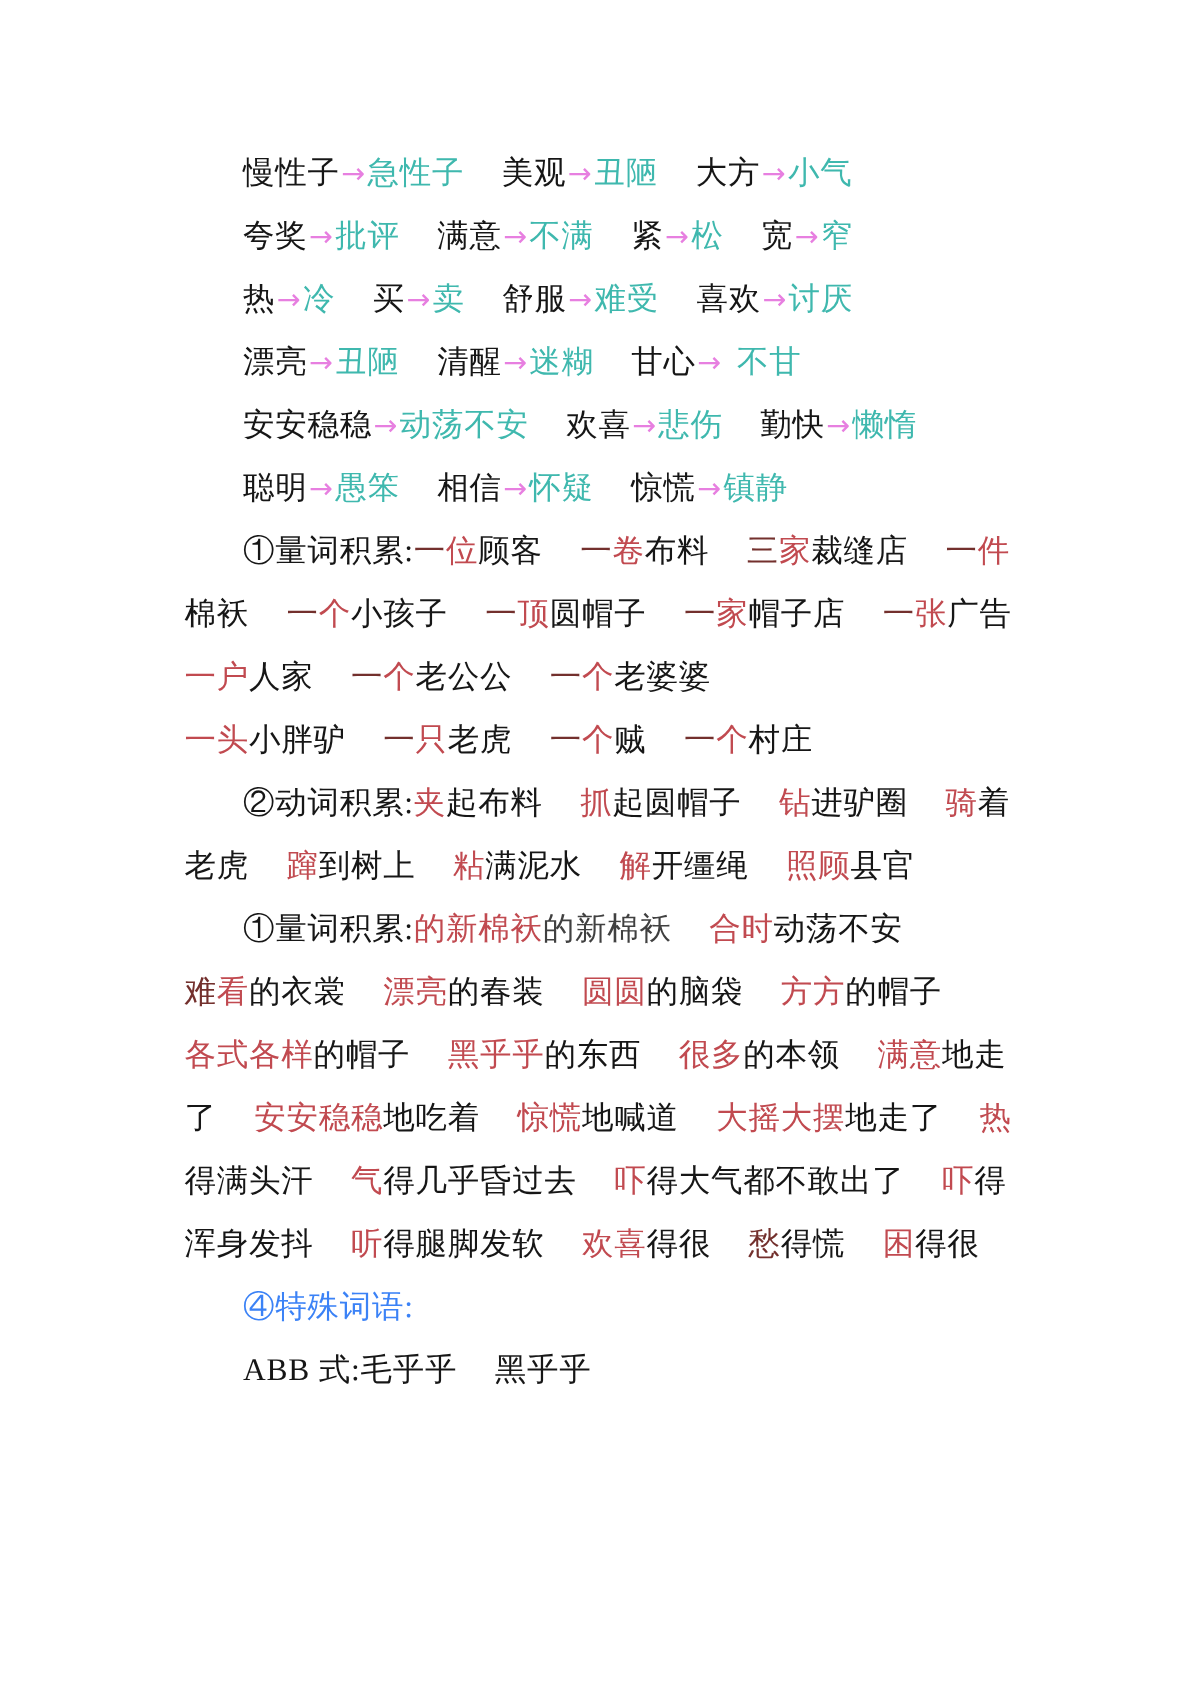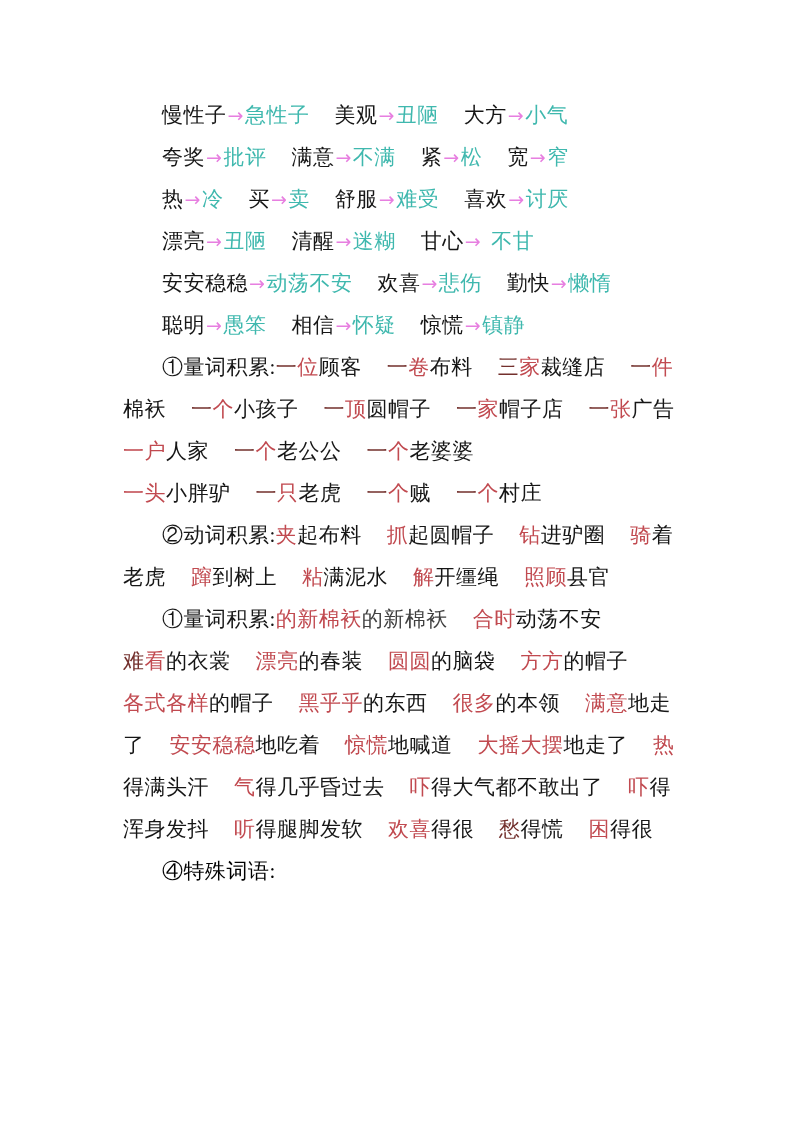--- a/index.html
+++ b/index.html
@@ -62,15 +62,16 @@
       <div class="line"><span class="seg" style="color: rgb(193, 74, 80);">一户</span><span class="seg" style="color: rgb(22, 22, 22);">人家</span><span class="gap"></span><span class="seg" style="color: rgb(115, 48, 45);">一</span><span class="seg" style="color: rgb(193, 74, 80);">个</span><span class="seg" style="color: rgb(22, 22, 22);">老公公</span><span class="gap"></span><span class="seg" style="color: rgb(115, 48, 45);">一</span><span class="seg" style="color: rgb(193, 74, 80);">个</span><span class="seg" style="color: rgb(22, 22, 22);">老婆婆</span></div>
       <div class="line"><span class="seg" style="color: rgb(193, 74, 80);">一头</span><span class="seg" style="color: rgb(22, 22, 22);">小胖驴</span><span class="gap"></span><span class="seg" style="color: rgb(115, 48, 45);">一</span><span class="seg" style="color: rgb(193, 74, 80);">只</span><span class="seg" style="color: rgb(22, 22, 22);">老虎</span><span class="gap"></span><span class="seg" style="color: rgb(115, 48, 45);">一</span><span class="seg" style="color: rgb(193, 74, 80);">个</span><span class="seg" style="color: rgb(22, 22, 22);">贼</span><span class="gap"></span><span class="seg" style="color: rgb(115, 48, 45);">一</span><span class="seg" style="color: rgb(193, 74, 80);">个</span><span class="seg" style="color: rgb(22, 22, 22);">村庄</span></div>
       <div class="line indent"><span class="seg" style="color: rgb(22, 22, 22);">②动词积累:</span><span class="seg" style="color: rgb(193, 74, 80);">夹</span><span class="seg" style="color: rgb(22, 22, 22);">起布料</span><span class="gap"></span><span class="seg" style="color: rgb(193, 74, 80);">抓</span><span class="seg" style="color: rgb(22, 22, 22);">起圆帽子</span><span class="gap"></span><span class="seg" style="color: rgb(193, 74, 80);">钻</span><span class="seg" style="color: rgb(22, 22, 22);">进驴圈</span><span class="gap"></span><span class="seg" style="color: rgb(193, 74, 80);">骑</span><span class="seg" style="color: rgb(22, 22, 22);">着</span></div>
       <div class="line"><span class="seg" style="color: rgb(22, 22, 22);">老虎</span><span class="gap"></span><span class="seg" style="color: rgb(193, 74, 80);">蹿</span><span class="seg" style="color: rgb(22, 22, 22);">到树上</span><span class="gap"></span><span class="seg" style="color: rgb(193, 74, 80);">粘</span><span class="seg" style="color: rgb(22, 22, 22);">满泥水</span><span class="gap"></span><span class="seg" style="color: rgb(193, 74, 80);">解</span><span class="seg" style="color: rgb(22, 22, 22);">开缰绳</span><span class="gap"></span><span class="seg" style="color: rgb(193, 74, 80);">照顾</span><span class="seg" style="color: rgb(22, 22, 22);">县官</span></div>
       <div class="line indent"><span class="seg" style="color: rgb(22, 22, 22);">①量词积累:</span><span class="seg" style="color: rgb(193, 74, 80);">的新棉袄</span><span class="seg" style="color: #404040;">的新棉袄</span><span class="gap"></span><span class="seg" style="color: rgb(193, 74, 80);">合时</span><span class="seg" style="color: rgb(22, 22, 22);">动荡不安</span></div>
       <div class="line"><span class="seg" style="color: rgb(115, 48, 45);">难</span><span class="seg" style="color: rgb(193, 74, 80);">看</span><span class="seg" style="color: rgb(22, 22, 22);">的衣裳</span><span class="gap"></span><span class="seg" style="color: rgb(193, 74, 80);">漂亮</span><span class="seg" style="color: rgb(22, 22, 22);">的春装</span><span class="gap"></span><span class="seg" style="color: rgb(193, 74, 80);">圆圆</span><span class="seg" style="color: rgb(22, 22, 22);">的脑袋</span><span class="gap"></span><span class="seg" style="color: rgb(193, 74, 80);">方方</span><span class="seg" style="color: rgb(22, 22, 22);">的帽子</span></div>
       <div class="line"><span class="seg" style="color: rgb(193, 74, 80);">各式各样</span><span class="seg" style="color: rgb(22, 22, 22);">的帽子</span><span class="gap"></span><span class="seg" style="color: rgb(193, 74, 80);">黑乎乎</span><span class="seg" style="color: rgb(22, 22, 22);">的东西</span><span class="gap"></span><span class="seg" style="color: rgb(193, 74, 80);">很多</span><span class="seg" style="color: rgb(22, 22, 22);">的本领</span><span class="gap"></span><span class="seg" style="color: rgb(193, 74, 80);">满意</span><span class="seg" style="color: rgb(22, 22, 22);">地走</span></div>
       <div class="line"><span class="seg" style="color: rgb(22, 22, 22);">了</span><span class="gap"></span><span class="seg" style="color: rgb(193, 74, 80);">安安稳稳</span><span class="seg" style="color: rgb(22, 22, 22);">地吃着</span><span class="gap"></span><span class="seg" style="color: rgb(193, 74, 80);">惊慌</span><span class="seg" style="color: rgb(22, 22, 22);">地喊道</span><span class="gap"></span><span class="seg" style="color: rgb(193, 74, 80);">大摇大摆</span><span class="seg" style="color: rgb(22, 22, 22);">地走了</span><span class="gap"></span><span class="seg" style="color: rgb(193, 74, 80);">热</span></div>
       <div class="line"><span class="seg" style="color: rgb(22, 22, 22);">得满头汗</span><span class="gap"></span><span class="seg" style="color: rgb(193, 74, 80);">气</span><span class="seg" style="color: rgb(22, 22, 22);">得几乎昏过去</span><span class="gap"></span><span class="seg" style="color: rgb(193, 74, 80);">吓</span><span class="seg" style="color: rgb(22, 22, 22);">得大气都不敢出了</span><span class="gap"></span><span class="seg" style="color: rgb(193, 74, 80);">吓</span><span class="seg" style="color: rgb(22, 22, 22);">得</span></div>
       <div class="line"><span class="seg" style="color: rgb(22, 22, 22);">浑身发抖</span><span class="gap"></span><span class="seg" style="color: rgb(193, 74, 80);">听</span><span class="seg" style="color: rgb(22, 22, 22);">得腿脚发软</span><span class="gap"></span><span class="seg" style="color: rgb(193, 74, 80);">欢喜</span><span class="seg" style="color: rgb(22, 22, 22);">得很</span><span class="gap"></span><span class="seg" style="color: rgb(115, 48, 45);">愁</span><span class="seg" style="color: rgb(22, 22, 22);">得慌</span><span class="gap"></span><span class="seg" style="color: rgb(193, 74, 80);">困</span><span class="seg" style="color: rgb(22, 22, 22);">得很</span></div>
-      <div class="line indent"><span class="seg" style="color: #000000;">④特殊词语:</span></div>
+      <div class="line indent"><span class="seg" style="color: #3b82f6;">④特殊词语:</span></div>
+      <div class="line indent"><span class="seg" style="color: rgb(22, 22, 22);">ABB 式:毛乎乎</span><span class="gap"></span><span class="seg" style="color: rgb(22, 22, 22);">黑乎乎</span></div>
     </div>
 </div>
 
 </body></html>

